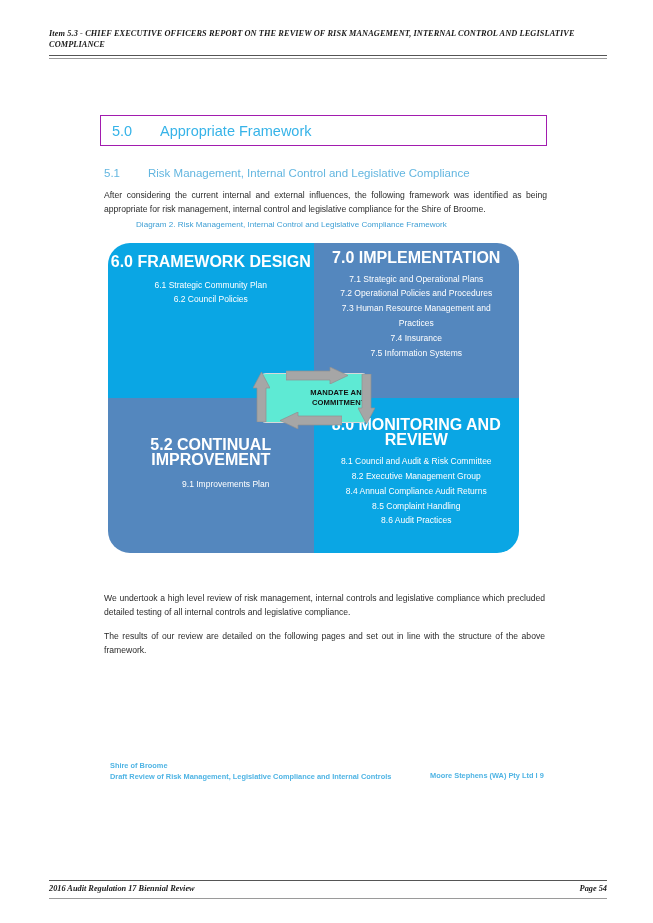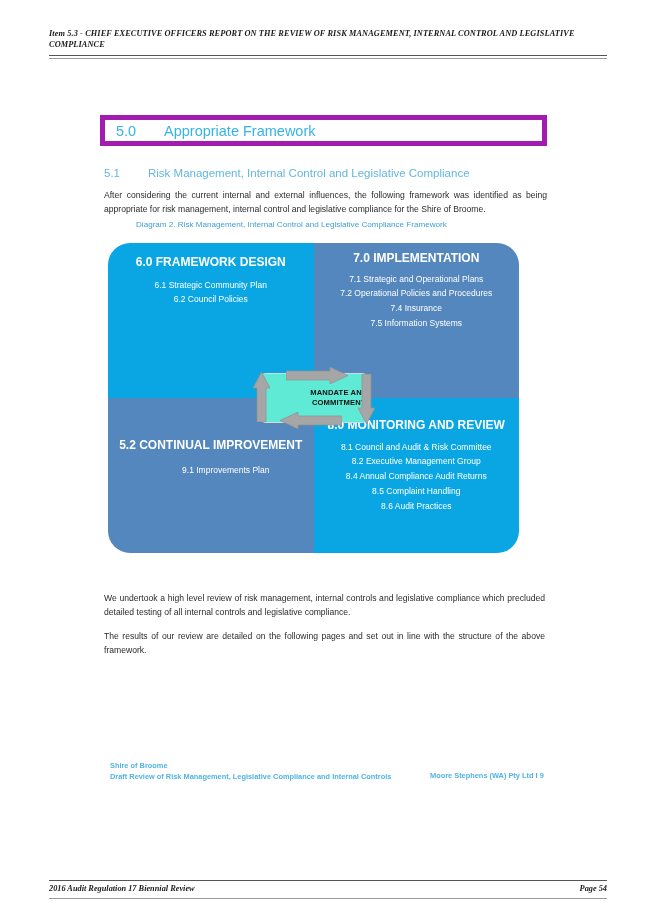--- a/index.html
+++ b/index.html
@@ -49,21 +49,21 @@
     border-top: 0.7px solid #9a9a9a;
   }
 
   
   .section-box {
     position: absolute;
     left: 100px;
     top: 115px;
     width: 447px;
     height: 31px;
-    border: 5px solid #a21caf;
+    border: 1px solid #a21caf;
     background: #ffffff;
     box-sizing: border-box;
     display: flex;
     align-items: center;
   }
   .section-num {
     color: #36b3e8;
     font-size: 14.5px;
     margin-left: 11px;
     width: 48px;
@@ -133,21 +133,21 @@
     text-align: center;
     overflow: hidden;
   }
   .quad.tl { left: 0;   top: 0;   background: #0aa6e4; border-radius: 22px 0 0 0; }
   .quad.tr { left: 50%; top: 0;   background: #5487be; border-radius: 0 22px 0 0; }
   .quad.bl { left: 0;   top: 50%; background: #5487be; border-radius: 0 0 0 22px; }
   .quad.br { left: 50%; top: 50%; background: #0aa6e4; border-radius: 0 0 22px 0; }
 
   .quad-heading {
     font-weight: bold;
-    font-size: 12px;
+    font-size: 16px;
     line-height: 14.6px;
     padding: 0 2px;
   }
   .quad.tl .quad-heading { margin-top: 12px; }
   .quad.tr .quad-heading { margin-top: 8px; }
   .quad.bl .quad-heading { margin-top: 40px; }
   .quad.br .quad-heading { margin-top: 20px; }
 
   .quad-list {
     list-style: none;
@@ -288,20 +288,21 @@
       <li>6.1 Strategic Community Plan</li>
       <li>6.2 Council Policies</li>
     </ul>
   </div>
 
   <div class="quad tr">
     <div class="quad-heading">7.0 IMPLEMENTATION</div>
     <ul class="quad-list">
       <li>7.1 Strategic and Operational Plans</li>
       <li>7.2 Operational Policies and Procedures</li>
+      <li>7.3 Human Resource Management and Practices</li>
       <li>7.4 Insurance</li>
       <li>7.5 Information Systems</li>
     </ul>
   </div>
 
   <div class="quad bl">
     <div class="quad-heading">5.2 CONTINUAL IMPROVEMENT</div>
     <ul class="quad-list">
       <li>9.1 Improvements Plan</li>
     </ul>

